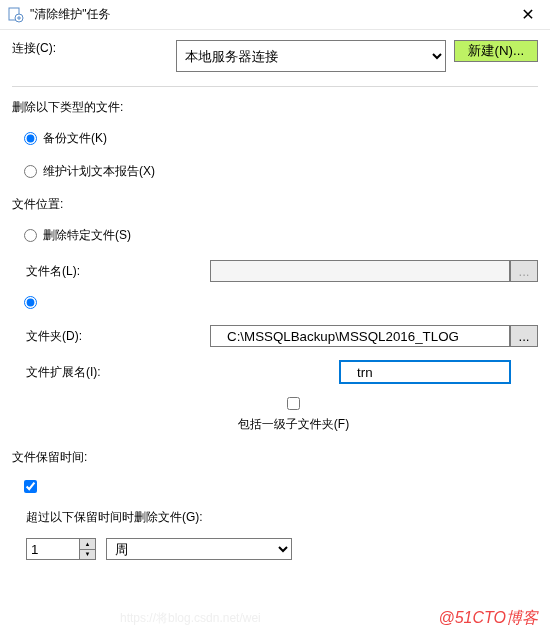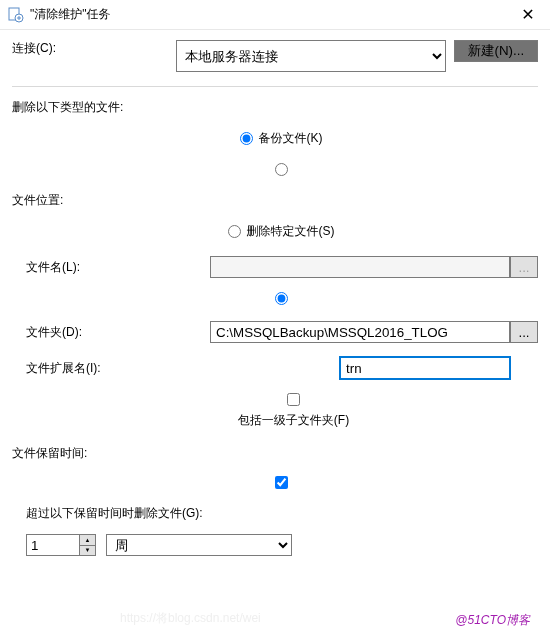--- a/index.html
+++ b/index.html
@@ -5,41 +5,41 @@
     * { box-sizing: border-box; margin: 0; padding: 0; }
     body { font-family: "Microsoft YaHei", "Segoe UI", sans-serif; font-size: 12px; background: #fff; color: #000; width: 550px; height: 637px; overflow: hidden; }
     .titlebar { height: 30px; display: flex; align-items: center; padding: 0 2px 0 8px; border-bottom: 1px solid #e8e8e8; }
     .titlebar .icon { width: 16px; height: 16px; margin-right: 6px; }
     .titlebar .title { flex: 1; }
     .titlebar .close { width: 40px; height: 28px; display: flex; align-items: center; justify-content: center; font-size: 16px; cursor: default; }
     .content { padding: 10px 12px 0 12px; }
     .row-conn { display: flex; gap: 8px; margin-bottom: 4px; }
     .row-conn .lbl { width: 156px; }
     .row-conn select { flex: 1; height: 32px; border: 1px solid #7a7a7a; background: #fff; padding: 0 4px; }
-    .row-conn .newbtn { width: 84px; height: 22px; border: 1px solid #7a7a7a; background: #737373; cursor: default; }
+    .row-conn .newbtn { width: 84px; height: 22px; border: 1px solid #7a7a7a; background: #bef264; cursor: default; }
     .hr { border: none; border-top: 1px solid #d9d9d9; margin: 14px 0 12px 0; }
     .sec-title { margin-bottom: 14px; }
-    .radio-row, .check-row { display: flex; align-items: center; gap: 6px; margin-left: 12px; margin-bottom: 16px; justify-content: center; }
+    .radio-row, .check-row { display: flex; align-items: center; gap: 6px; margin-left: 12px; margin-bottom: 16px; }
     input[type=radio], input[type=checkbox] { width: 13px; height: 13px; }
     .input-row { display: flex; align-items: center; gap: 0; margin-left: 14px; margin-bottom: 14px; }
     .input-row .ilbl { width: 184px; }
-    .input-row input[type=text] { flex: 1; height: 22px; border: 1px solid #7a7a7a; padding: 0 5px; background: #fff; }
+    .input-row input[type=text] { flex: 1; height: 22px; border: 1px solid #7a7a7a; padding: 0 16px; background: #fff; }
     .input-row input[disabled] { background: #f5f5f5; }
     .dots { width: 28px; height: 22px; border: 1px solid #7a7a7a; background: #e1e1e1; cursor: default; display: flex; align-items: center; justify-content: center; }
     .dots.disabled { color: #a0a0a0; }
     .focused { border: 1px solid #0078d7 !important; outline: 1px solid #0078d7; }
     .sub-check { margin-left: 37px; flex-direction: column; }
     .time-row { display: flex; align-items: center; gap: 10px; margin-left: 14px; margin-top: 4px; }
     .spinner { display: flex; border: 1px solid #7a7a7a; height: 22px; width: 70px; background: #fff; }
     .spinner input { border: none; width: 52px; padding: 0 4px; outline: none; }
     .spinner .arrows { display: flex; flex-direction: column; width: 16px; border-left: 1px solid #7a7a7a; }
     .spinner .arrows div { flex: 1; display: flex; align-items: center; justify-content: center; font-size: 6px; background: #e1e1e1; border-bottom: 1px solid #7a7a7a; cursor: default; }
     .spinner .arrows div:last-child { border-bottom: none; }
     .unit-select { width: 186px; height: 22px; border: 1px solid #7a7a7a; background: #fff; padding: 0 4px; }
-    .watermark { position: absolute; right: 20px; bottom: 8px; color: #a21caf; font-size: 12px; font-style: italic; letter-spacing: 0; }
+    .watermark { position: absolute; right: 12px; bottom: 8px; color: #ef4444; font-size: 16px; font-style: italic; letter-spacing: 0; }
     .watermark2 { position: absolute; left: 120px; bottom: 10px; color: #efefef; font-size: 12px; }
   </style>
 </head>
 <body>
 
 <div class="titlebar">
   <span class="icon">
     <svg viewBox="0 0 16 16" width="16" height="16">
         <rect x="1" y="1" width="10" height="12" fill="#fff" stroke="#5a8cc8" stroke-width="1"></rect>
         <circle cx="11" cy="11" r="4" fill="#fff" stroke="#5a8cc8" stroke-width="1"></circle>
@@ -59,20 +59,21 @@
 
   <hr class="hr">
 
   <div class="sec-title">删除以下类型的文件:</div>
   <label class="radio-row">
     <input type="radio" name="dtype" checked="" style="">
     <span>备份文件(K)</span>
   </label>
   <label class="radio-row">
     <input type="radio" name="dtype" style="">
+    <span>维护计划文本报告(X)</span>
   </label>
 
   <div class="sec-title">文件位置:</div>
   <label class="radio-row">
     <input type="radio" name="floc" style="">
     <span>删除特定文件(S)</span>
   </label>
   <div class="input-row">
     <span class="ilbl">文件名(L):</span>
     <input type="text" disabled="" style="">

